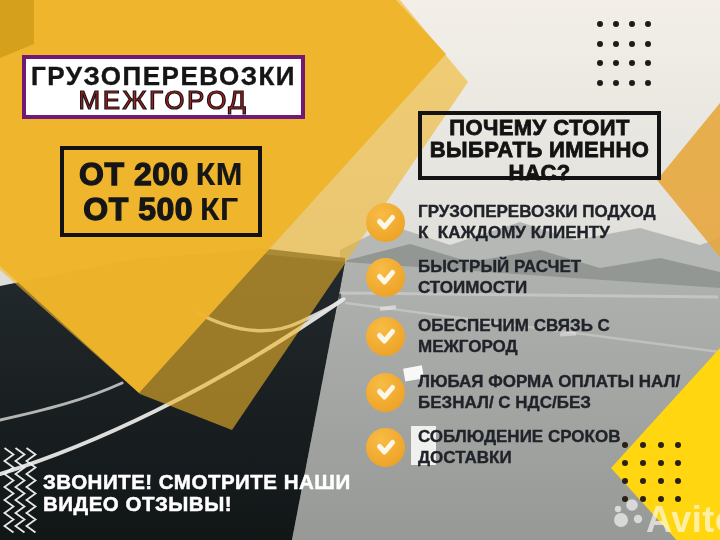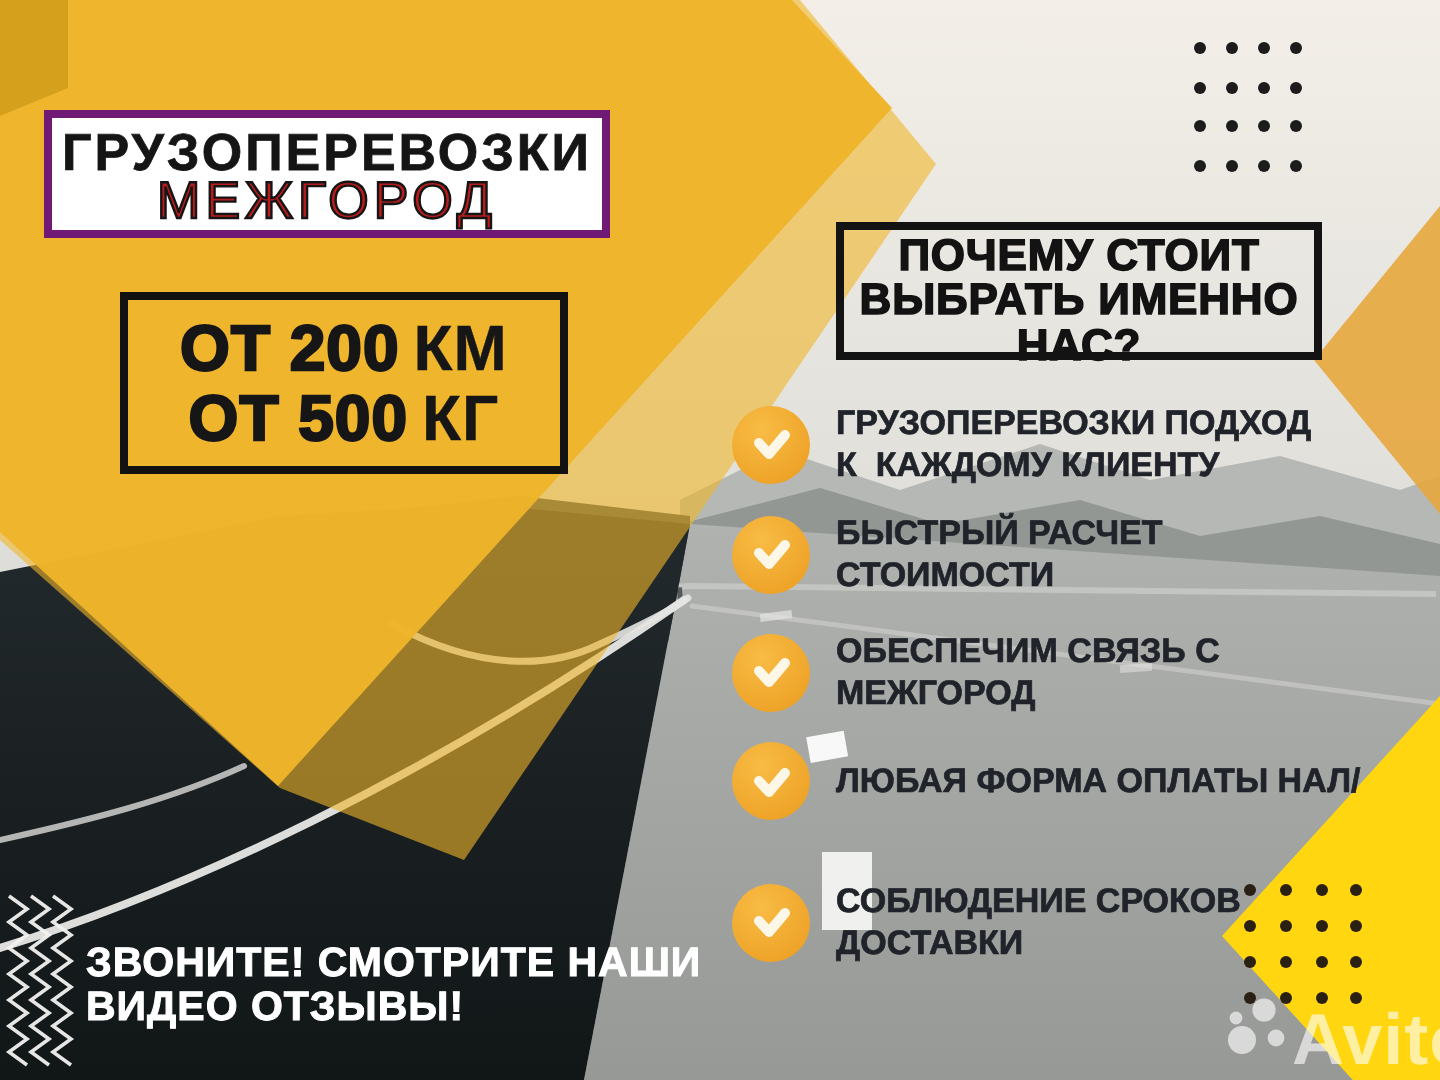--- a/index.html
+++ b/index.html
@@ -9,21 +9,21 @@
 
   .box{position:absolute;box-sizing:border-box;text-align:center;}
 
   #title-box{left:22px;top:55px;width:283px;height:64px;background:#ffffff;
              border:4px solid #701a75;padding-top:4px;}
   .title-line1{font-size:26px;font-weight:bold;letter-spacing:1.5px;color:#151515;
                line-height:1.0;-webkit-text-stroke:.4px #151515;}
   .title-line2{font-size:26px;font-weight:normal;letter-spacing:2.5px;color:#b91c1c;
                line-height:.92;-webkit-text-stroke:1.2px #151515;}
 
-  #terms-box{left:60px;top:146px;width:224px;height:91px;border:4px solid #121212;
+  #terms-box{left:60px;top:146px;width:202px;height:91px;border:4px solid #121212;
              background:transparent;padding-top:7px;}
   .terms-line{font-size:32px;font-weight:bold;color:#161616;line-height:1.08;
               letter-spacing:.5px;white-space:nowrap;}
   .terms-strong{-webkit-text-stroke:1.3px #161616;}
   .terms-rest{-webkit-text-stroke:.2px #161616;margin-left:7px;}
 
   #heading-box{left:418px;top:111px;width:243px;height:69px;
                border:4px solid #131313;padding-top:2px;background:transparent;}
   .heading-line{font-size:22px;font-weight:bold;color:#131313;line-height:1.02;
                 letter-spacing:.4px;-webkit-text-stroke:.8px #131313;}
@@ -196,23 +196,24 @@
       </span>
   </div>
   <div class="check-row" style="top:371px">
     <span class="check-circle">
         <svg width="24" height="24" viewBox="0 0 24 24">
           <path d="M5.5 11.5 L10.5 17 L18.5 7.5" fill="none" stroke="#fdf7e8" stroke-width="5" stroke-linecap="round" stroke-linejoin="round"></path>
         </svg>
       </span>
     <span class="check-text">
         <div>ЛЮБАЯ ФОРМА ОПЛАТЫ НАЛ/</div>
-      </span>
-  </div>
-  <div class="check-row" style="top:440px">
+        <div>БЕЗНАЛ/ С НДС/БЕЗ</div>
+      </span>
+  </div>
+  <div class="check-row" style="top:426px">
     <span class="check-circle">
         <svg width="24" height="24" viewBox="0 0 24 24">
           <path d="M5.5 11.5 L10.5 17 L18.5 7.5" fill="none" stroke="#fdf7e8" stroke-width="5" stroke-linecap="round" stroke-linejoin="round"></path>
         </svg>
       </span>
     <span class="check-text">
         <div>СОБЛЮДЕНИЕ СРОКОВ</div>
         <div>ДОСТАВКИ</div>
       </span>
   </div>

